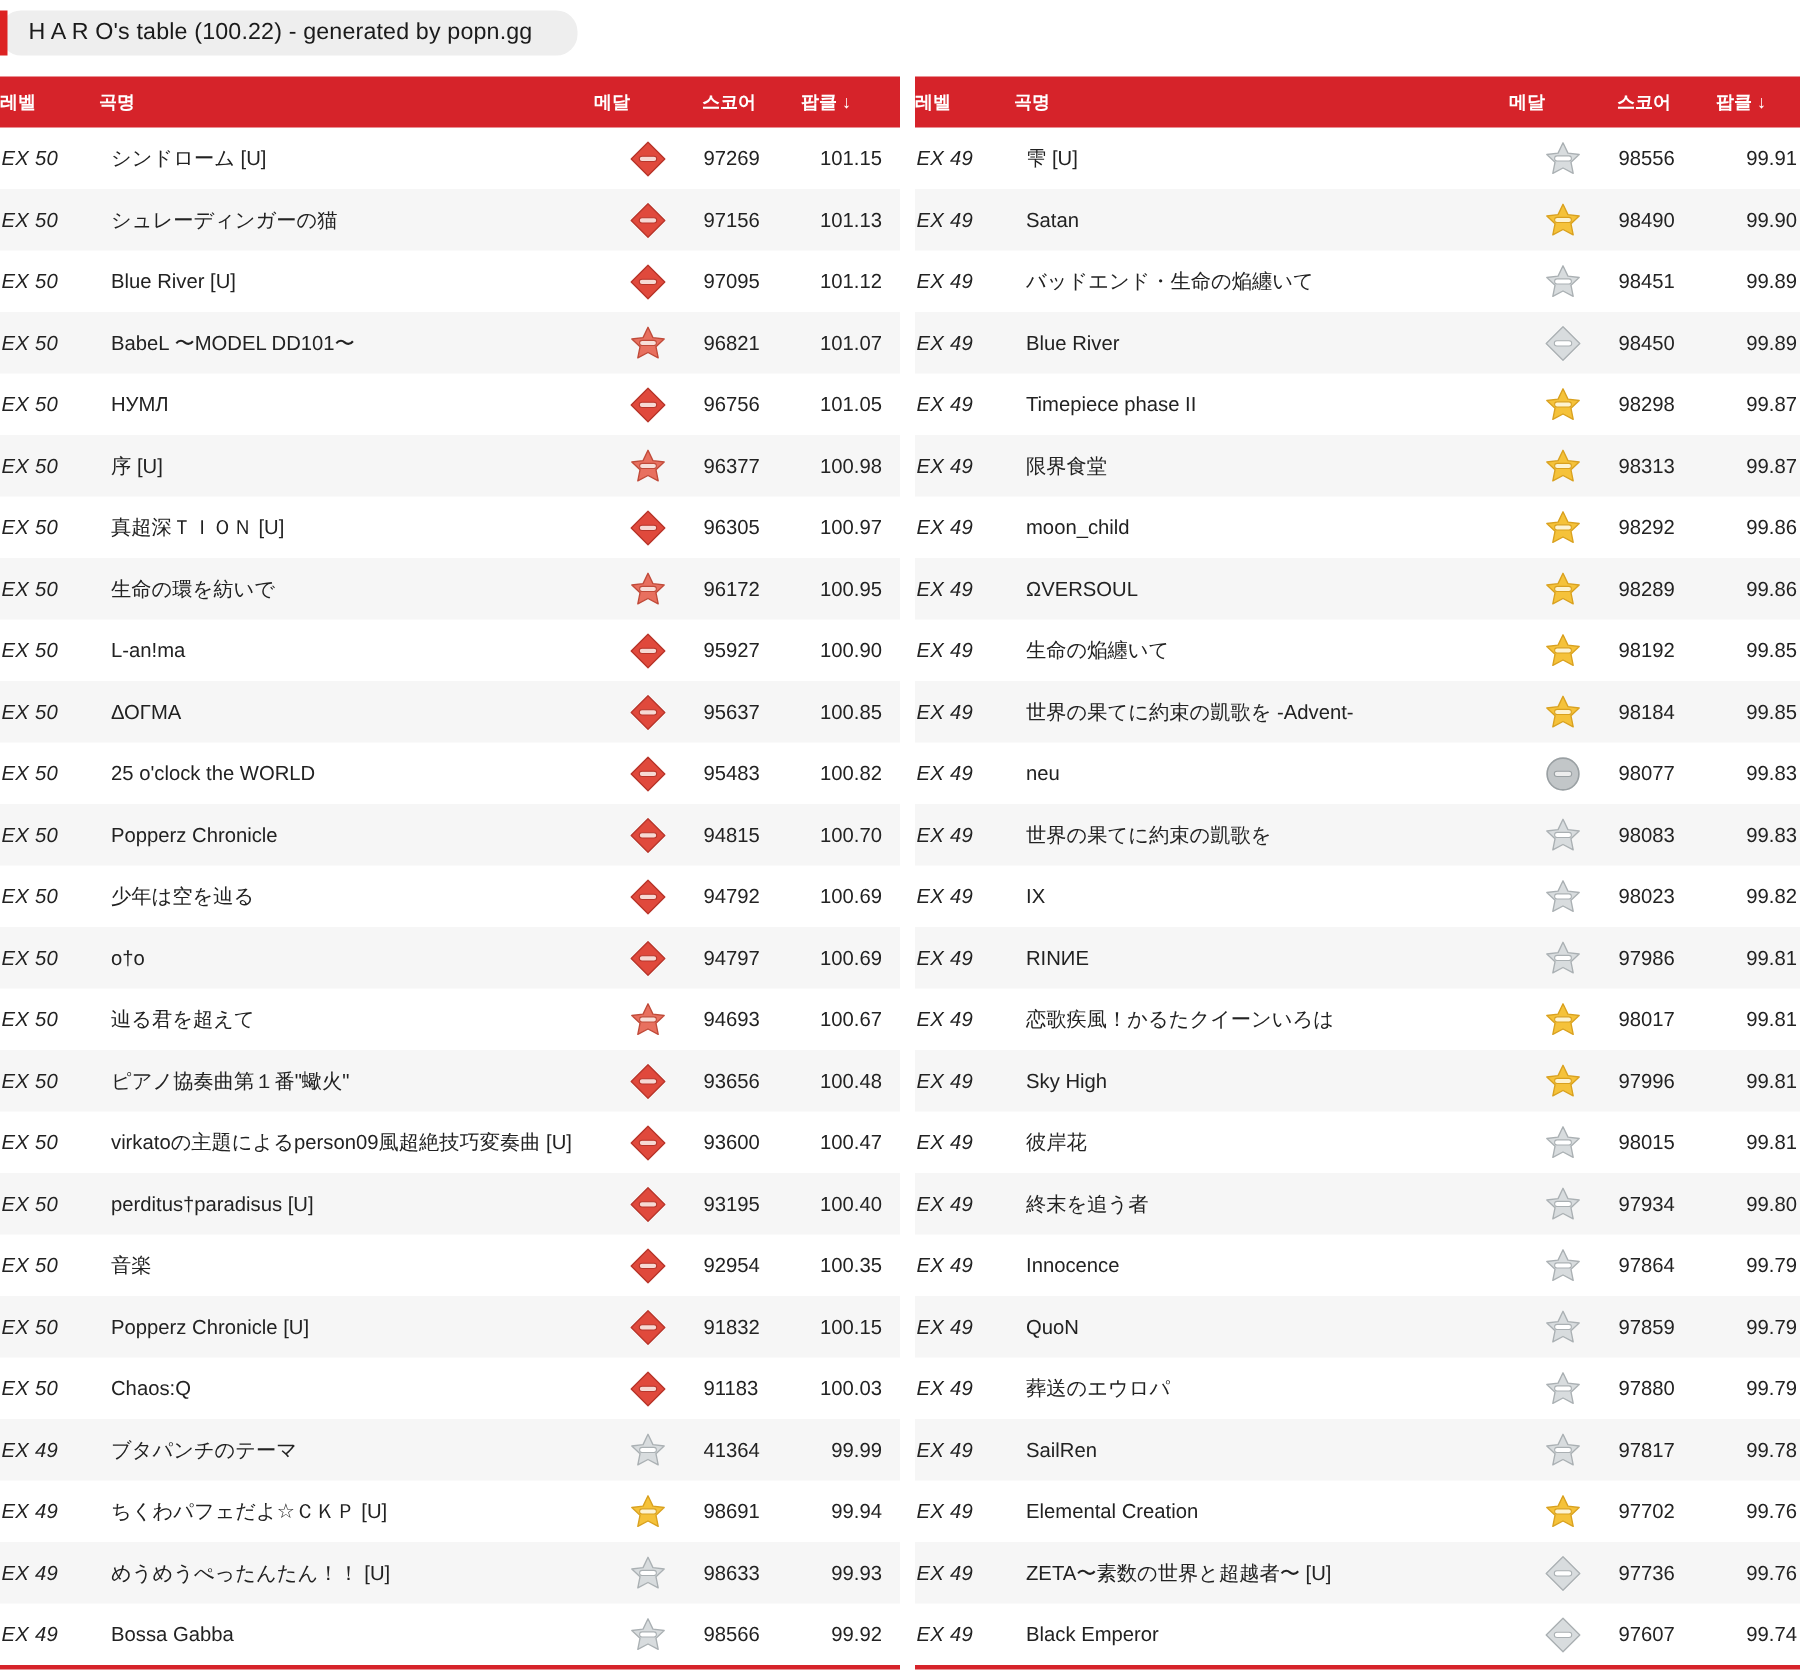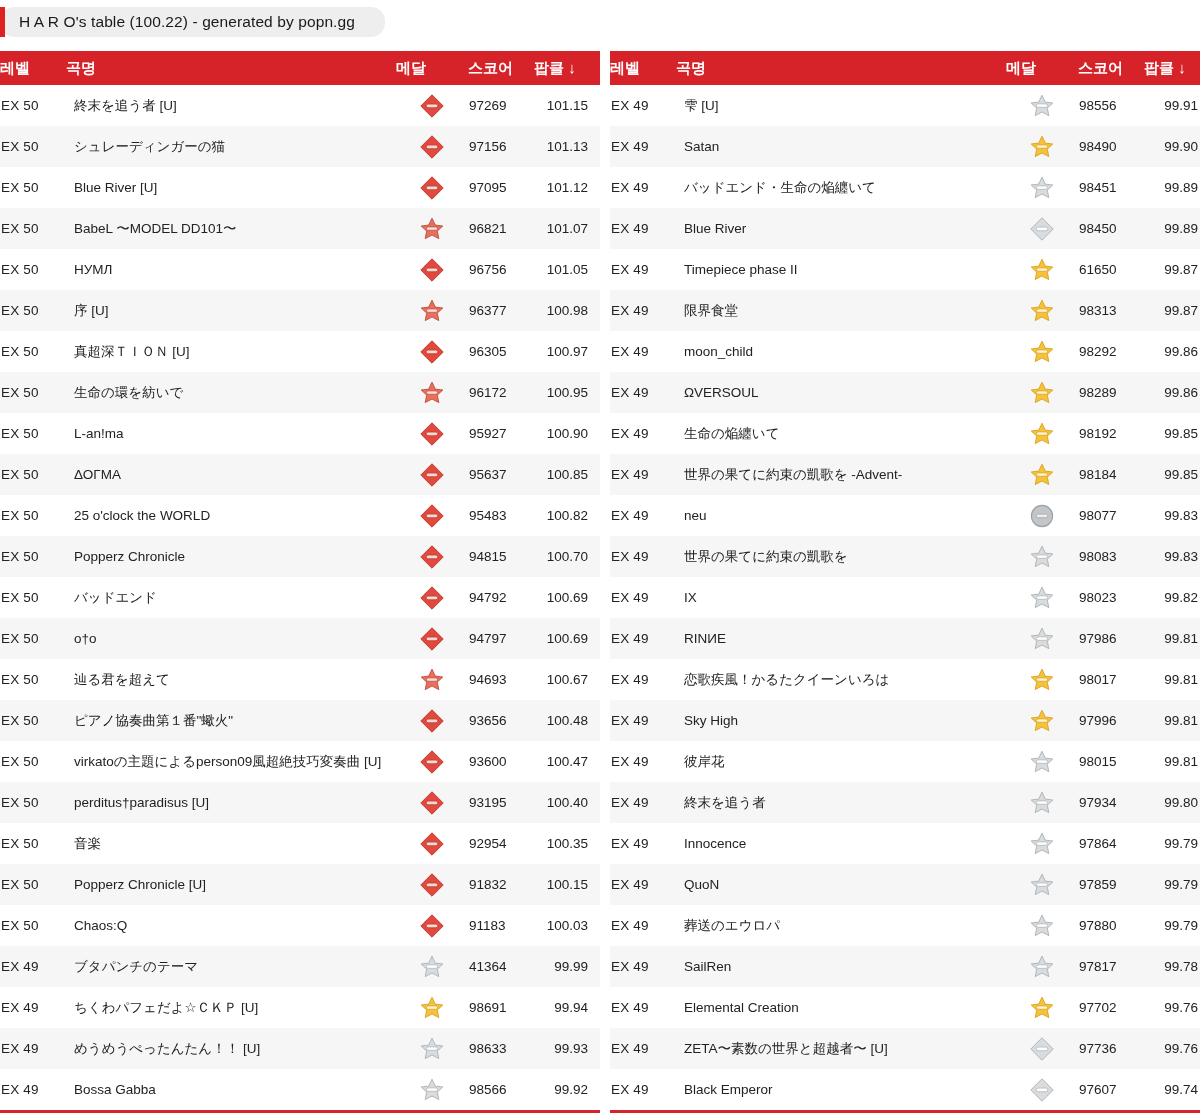--- a/index.html
+++ b/index.html
@@ -42,21 +42,21 @@
   .col.right { padding-left: 10px; }
 
   table.tbl {
     width: 100%;
     border-collapse: collapse;
     table-layout: fixed;
   }
   table.tbl thead th {
     background: #d6232a;
     color: #ffffff;
-    font-size: 15px;
+    font-size: 12px;
     font-weight: bold;
     height: 34px;
     padding: 0 0 0 0;
     text-align: left;
     vertical-align: middle;
     white-space: nowrap;
   }
   th.c-level  { width: 66px;  padding-left: 12px; }
   th.c-title  { width: 330px; padding-left: 8px;  }
   th.c-medal  { width: 72px;  text-align: center; }
@@ -66,21 +66,21 @@
   table.tbl tbody td {
     height: 41px;
     font-size: 13.5px;
     color: #222222;
     vertical-align: middle;
     border: 0;
     white-space: nowrap;
     overflow: hidden;
     text-overflow: ellipsis;
   }
-  td.c-level { letter-spacing: .2px; }
+  td.c-level { letter-spacing: .2px; font-style: italic; }
   td.c-title { padding-left: 8px; }
   td.c-medal { text-align: center; padding: 0; }
   td.c-score { text-align: left; }
   td.c-rate  { text-align: right; padding-right: 12px; }
 
   tbody tr:nth-child(odd)  td { background: #ffffff; }
   tbody tr:nth-child(even) td { background: #f6f6f6; }
 
   
   .col .bottom-rule {
@@ -112,21 +112,21 @@
             <th class="c-level">레벨</th>
             <th class="c-title">곡명</th>
             <th class="c-medal">메달</th>
             <th class="c-score">스코어</th>
             <th class="c-rate">팝클 ↓</th>
           </tr>
         </thead>
         <tbody id="left-body">
             <tr>
               <td class="c-level">EX 50</td>
-              <td class="c-title">終末を追う者 [U]</td>
+              <td class="c-title">シンドローム [U]</td>
               <td class="c-medal"><span class="medal"><svg viewBox="0 0 26 26">
                     <path d="M13 1.8 L24.2 13 L13 24.2 L1.8 13 Z" fill="#e0493c" stroke="#b8352a" stroke-width="0.9" stroke-linejoin="round"></path>
                     <rect x="7.2" y="11.1" width="11.6" height="3.6" rx="1.8" fill="#f6d9d4" stroke="#b8352a" stroke-width="0.7"></rect>
                   </svg></span></td>
               <td class="c-score">97269</td>
               <td class="c-rate">101.15</td>
             </tr>
             <tr>
               <td class="c-level">EX 50</td>
               <td class="c-title">シュレーディンガーの猫</td>
@@ -232,21 +232,21 @@
               <td class="c-title">Popperz Chronicle</td>
               <td class="c-medal"><span class="medal"><svg viewBox="0 0 26 26">
                     <path d="M13 1.8 L24.2 13 L13 24.2 L1.8 13 Z" fill="#e0493c" stroke="#b8352a" stroke-width="0.9" stroke-linejoin="round"></path>
                     <rect x="7.2" y="11.1" width="11.6" height="3.6" rx="1.8" fill="#f6d9d4" stroke="#b8352a" stroke-width="0.7"></rect>
                   </svg></span></td>
               <td class="c-score">94815</td>
               <td class="c-rate">100.70</td>
             </tr>
             <tr>
               <td class="c-level">EX 50</td>
-              <td class="c-title">バッドエンド</td>
+              <td class="c-title">少年は空を辿る</td>
               <td class="c-medal"><span class="medal"><svg viewBox="0 0 26 26">
                     <path d="M13 1.8 L24.2 13 L13 24.2 L1.8 13 Z" fill="#e0493c" stroke="#b8352a" stroke-width="0.9" stroke-linejoin="round"></path>
                     <rect x="7.2" y="11.1" width="11.6" height="3.6" rx="1.8" fill="#f6d9d4" stroke="#b8352a" stroke-width="0.7"></rect>
                   </svg></span></td>
               <td class="c-score">94792</td>
               <td class="c-rate">100.69</td>
             </tr>
             <tr>
               <td class="c-level">EX 50</td>
               <td class="c-title">o†o</td>
@@ -424,21 +424,21 @@
               <td class="c-score">98450</td>
               <td class="c-rate">99.89</td>
             </tr>
             <tr>
               <td class="c-level">EX 49</td>
               <td class="c-title">Timepiece phase II</td>
               <td class="c-medal"><span class="medal"><svg viewBox="0 0 26 26">
                     <path d="M13 2.2 L16.3 9.1 L23.8 10.0 L18.3 15.1 L19.8 22.6 L13 19.0 L6.2 22.6 L7.7 15.1 L2.2 10.0 L9.7 9.1 Z" fill="#f5c23a" stroke="#d9a11f" stroke-width="0.9" stroke-linejoin="round"></path>
                     <rect x="7.4" y="10.9" width="11.2" height="3.4" rx="1.7" fill="#fdf3d2" stroke="#d9a11f" stroke-width="0.7"></rect>
                   </svg></span></td>
-              <td class="c-score">61650</td>
+              <td class="c-score">98298</td>
               <td class="c-rate">99.87</td>
             </tr>
             <tr>
               <td class="c-level">EX 49</td>
               <td class="c-title">限界食堂</td>
               <td class="c-medal"><span class="medal"><svg viewBox="0 0 26 26">
                     <path d="M13 2.2 L16.3 9.1 L23.8 10.0 L18.3 15.1 L19.8 22.6 L13 19.0 L6.2 22.6 L7.7 15.1 L2.2 10.0 L9.7 9.1 Z" fill="#f5c23a" stroke="#d9a11f" stroke-width="0.9" stroke-linejoin="round"></path>
                     <rect x="7.4" y="10.9" width="11.2" height="3.4" rx="1.7" fill="#fdf3d2" stroke="#d9a11f" stroke-width="0.7"></rect>
                   </svg></span></td>
               <td class="c-score">98313</td>

